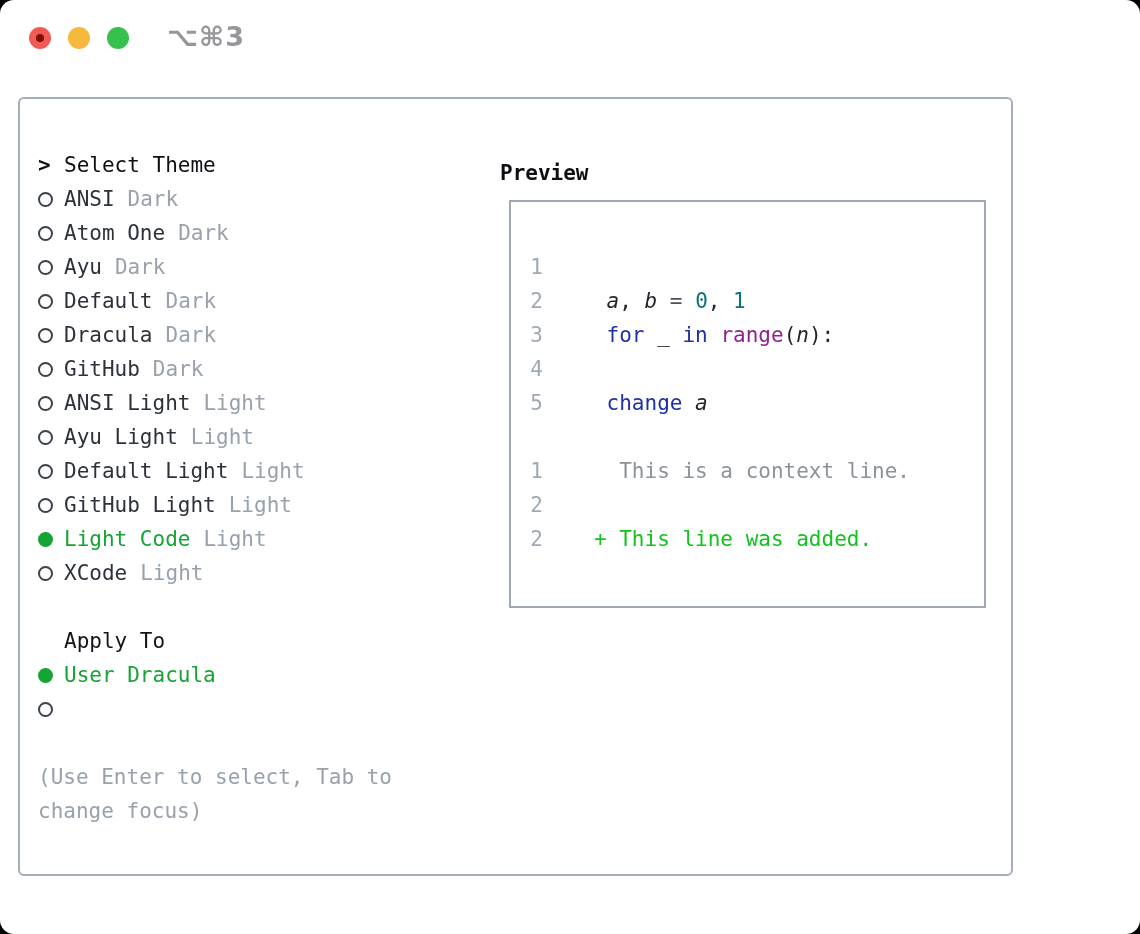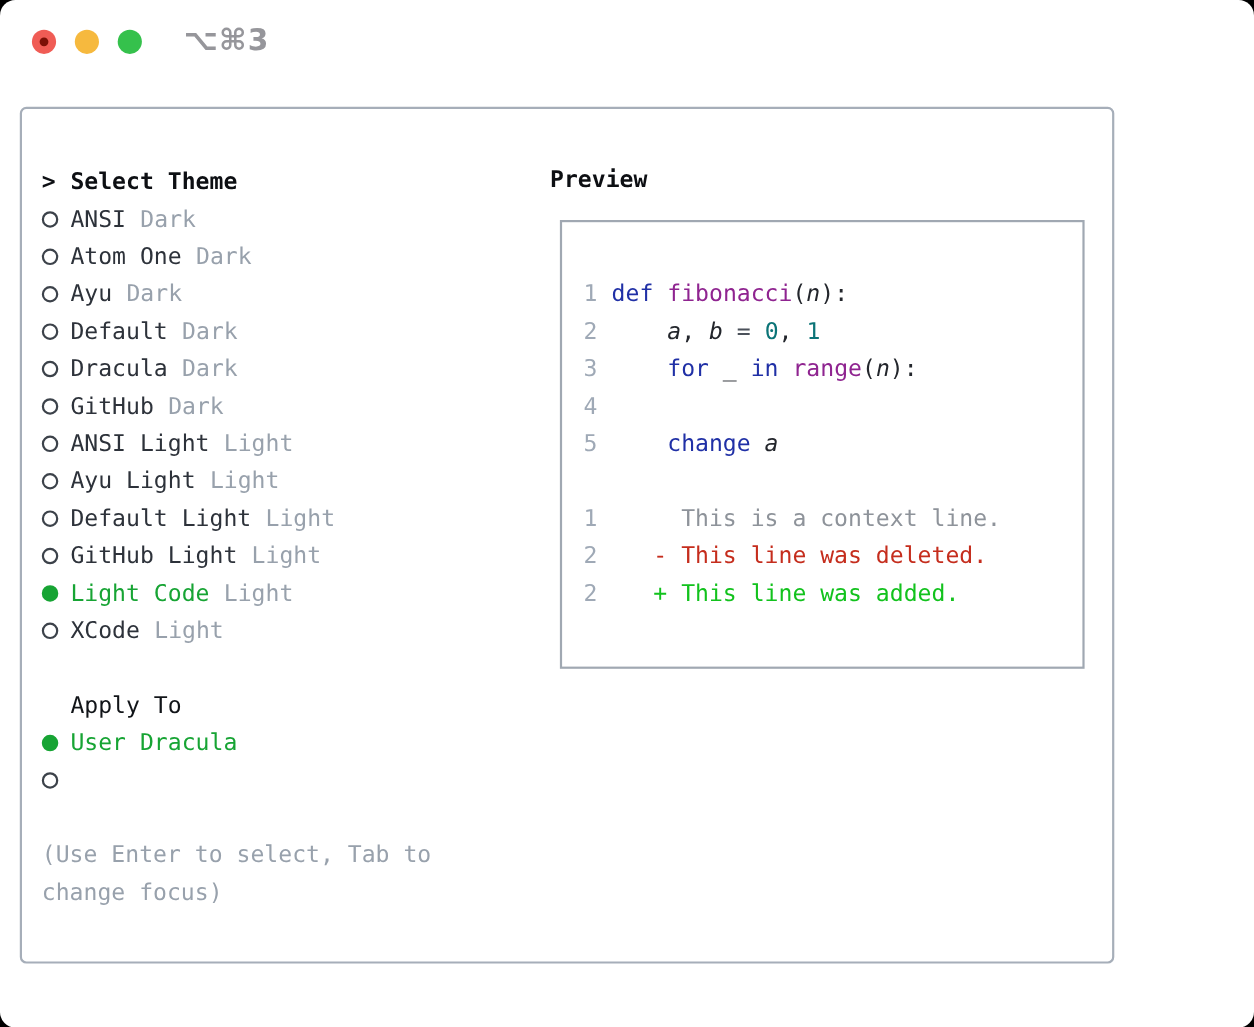--- a/index.html
+++ b/index.html
@@ -28,32 +28,32 @@
 
   
   .panel{position:absolute;left:18px;top:97px;width:995px;height:779px;
     border:2px solid var(--border-gray);border-radius:6px;background:#fff}
 
   
   .left-col{position:absolute;left:18px;top:49px;font-size:21px;color:var(--text-dark)}
   .row{height:34px;display:flex;align-items:center;white-space:pre}
   .marker-col{display:inline-flex;width:26px;align-items:center;flex:none}
   .gt{color:var(--header-black);font-weight:bold}
-  .hdr{color:var(--header-black);font-weight:bold}
+  .hdr{color:var(--header-black);font-weight:normal}
   .subhdr{color:#111418}
   .dot{width:15px;height:15px;border:2px solid #3c424a;border-radius:50%;flex:none}
   .dot.sel{background:var(--accent-green);border-color:var(--accent-green)}
   .item-name{color:var(--text-dark)}
   .item-name.sel{color:var(--accent-green)}
   .item-variant{color:var(--muted-gray);margin-left:13px}
   .blank{height:34px}
   .hint{width:400px;line-height:34px;color:var(--muted-gray);white-space:normal}
 
   
-  .preview-header{position:absolute;left:480px;top:47px;height:34px;display:flex;align-items:center;
+  .preview-header{position:absolute;left:480px;top:57px;height:34px;display:flex;align-items:center;
     font-size:21px;font-weight:bold;color:var(--header-black)}
   .preview-box{position:absolute;left:489px;top:101px;width:477px;height:408px;
     border:2px solid #a0a8b2;background:#fff;padding:48px 0 0 19px;font-size:21px}
   .pline{height:34px;display:flex;align-items:center;white-space:pre}
   .lnum{color:var(--line-number);width:13px;margin-right:13px;text-align:right;flex:none}
   .tok-kw{color:var(--keyword-blue)}
   .tok-fn{color:var(--function-purple)}
   .tok-num{color:var(--number-teal)}
   .tok-var{color:var(--plain);font-style:italic}
   .tok-pl{color:var(--plain)}
@@ -105,28 +105,28 @@
           <div class="row"><span class="marker-col"><span class="dot"></span></span></div>
         </div>
       <div class="blank"></div>
       <div class="hint">(Use Enter to select, Tab to change focus)</div>
     </div>
 
     <div class="preview-header">Preview</div>
 
     <div class="preview-box">
       <div id="code-block">
-          <div class="pline"><span class="lnum">1</span><span><span class="tok-kw">def</span><span class="tok-pl"> </span><span class="tok-fn">fibonacci</span><span class="tok-pl">(</span><span class="tok-var">n</span><span class="tok-pl">):</span></span></div>
+          <div class="pline"><span class="lnum">1</span></div>
           <div class="pline"><span class="lnum">2</span><span><span class="tok-pl">    </span><span class="tok-var">a</span><span class="tok-pl">, </span><span class="tok-var">b</span><span class="tok-op"> = </span><span class="tok-num">0</span><span class="tok-pl">, </span><span class="tok-num">1</span></span></div>
           <div class="pline"><span class="lnum">3</span><span><span class="tok-pl">    </span><span class="tok-kw">for</span><span class="tok-pl"> _ </span><span class="tok-kw">in</span><span class="tok-pl"> </span><span class="tok-fn">range</span><span class="tok-pl">(</span><span class="tok-var">n</span><span class="tok-pl">):</span></span></div>
           <div class="pline"><span class="lnum">4</span></div>
           <div class="pline"><span class="lnum">5</span><span><span class="tok-pl">    </span><span class="tok-kw">change</span><span class="tok-pl"> </span><span class="tok-var">a</span></span></div>
         </div>
       <div class="blank"></div>
       <div id="diff-block">
           <div class="pline"><span class="lnum">1</span><span class="d-context">     This is a context line.</span></div>
-          <div class="pline"><span class="lnum">2</span><span class="d-deleted">   - This line was deleted.</span></div>
+          <div class="pline"><span class="lnum">2</span></div>
           <div class="pline"><span class="lnum">2</span><span class="d-added">   + This line was added.</span></div>
         </div>
     </div>
 
   </div>
 </div>
 
 </body></html>

